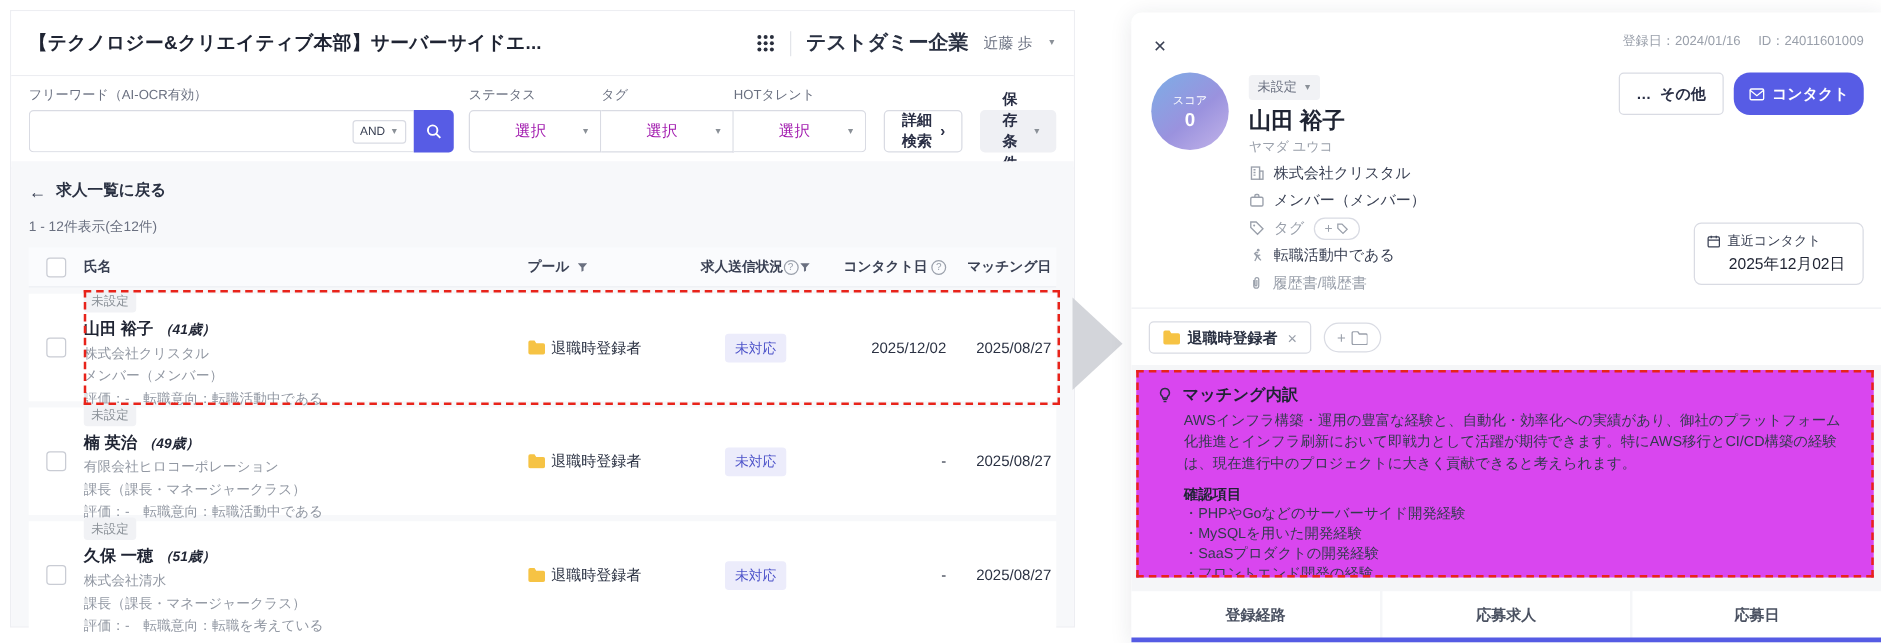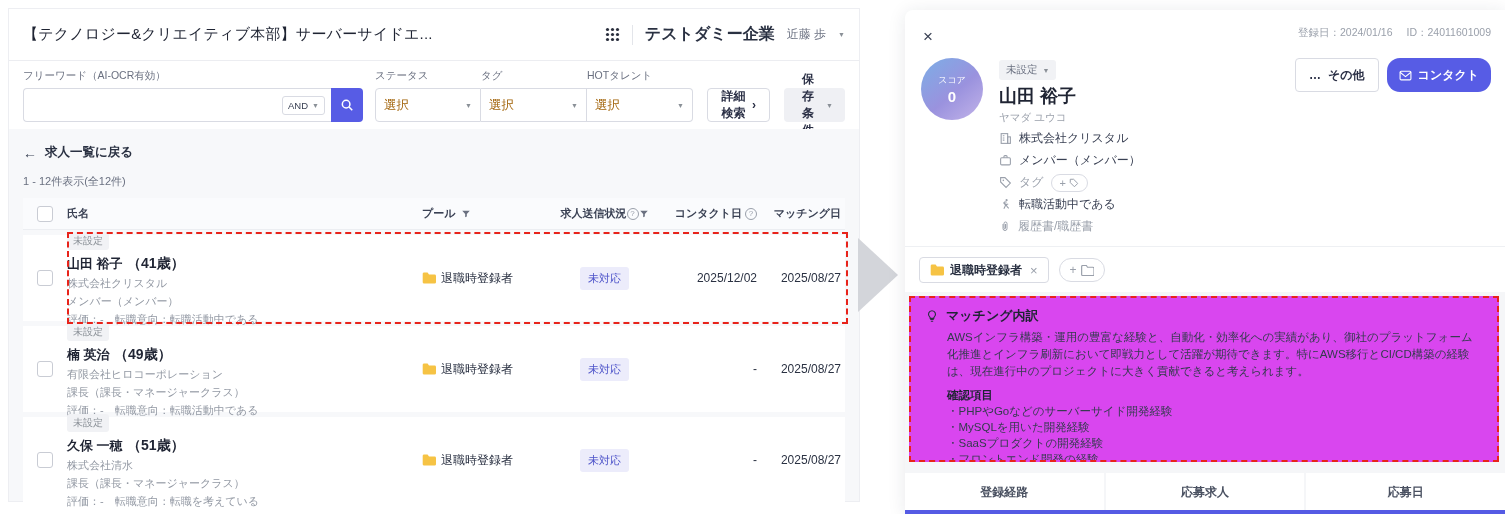--- a/index.html
+++ b/index.html
@@ -4,21 +4,21 @@
 <style>
   * { margin:0; padding:0; box-sizing:border-box; }
   html,body { width:1505px; height:514px; background:#ffffff; overflow:hidden;
     font-family:"Liberation Sans","DejaVu Sans",sans-serif; color:#2a3142; }
 
   
   .left-panel { position:absolute; left:8px; top:8px; width:852px; height:494px;
     background:#fff; border:1px solid #edeef2; }
   .lp-header { height:52px; display:flex; align-items:center; justify-content:space-between;
     padding:0 14px; border-bottom:1px solid #ecedf1; background:#fff; }
-  .lp-title { font-size:15px; font-weight:normal; color:#1f2433; letter-spacing:.2px; }
+  .lp-title { font-size:15px; font-weight:bold; color:#1f2433; letter-spacing:.2px; }
   .lp-header-right { display:flex; align-items:center; gap:12px; }
   .vdiv { width:1px; height:20px; background:#e3e5ea; }
   .company-name { font-size:16px; font-weight:bold; color:#2a3142; }
   .user-name { font-size:12px; color:#6a7080; }
   .caret { font-size:7px; color:#8a9097; }
 
   .lp-filters { padding:8px 14px 12px; border-bottom:1px solid #ecedf1; background:#fff;
     display:flex; align-items:flex-end; }
   .fgroup { display:flex; flex-direction:column; }
   .flabel { font-size:10.5px; color:#6a7080; margin-bottom:5px; }
@@ -28,21 +28,21 @@
     display:flex; align-items:center; justify-content:flex-end; background:#fff; }
   .and-chip { border:1px solid #d9dbe3; border-radius:3px; font-size:9.5px; color:#3a4154;
     padding:3px 5px; display:flex; align-items:center; gap:4px; background:#fff; }
   .search-btn { width:32px; height:34px; background:#575ce5; border:none;
     border-radius:0 4px 4px 0; display:flex; align-items:center; justify-content:center; cursor:pointer; }
   .select-box { width:106px; height:34px; border:1px solid #d9dbe3; background:#fff;
     display:flex; align-items:center; justify-content:space-between; padding:0 8px; }
   .select-box.first { border-radius:4px 0 0 4px; }
   .select-box.mid { border-left:none; }
   .select-box.last { border-left:none; border-radius:0 4px 4px 0; }
-  .placeholder { font-size:12.5px; color:#a16207; }
+  .placeholder { font-size:12.5px; color:#a21caf;margin-left:28px; }
   .btn-outline { height:34px; border:1px solid #d9dbe3; border-radius:4px; background:#fff;
     font-size:12px; font-weight:bold; color:#2a2f45; padding:0 13px; display:flex;
     align-items:center; gap:6px; cursor:pointer; }
   .btn-gray { height:34px; border:none; border-radius:4px; background:#eff0f4;
     font-size:12px; font-weight:bold; color:#2a2f45; padding:0 12px; display:flex;
     align-items:center; gap:6px; cursor:pointer; }
 
   .lp-body { position:absolute; left:0; top:120px; right:0; bottom:0;
     background:#f7f8fa; padding:0 14px; }
   .back-link { margin-top:15px; display:flex; align-items:center; gap:8px;
@@ -63,21 +63,21 @@
   .help-circle { width:12px; height:12px; border:1px solid #9aa0ab; border-radius:50%;
     color:#9aa0ab; font-size:8px; line-height:10px; text-align:center; display:inline-block; font-weight:normal; }
 
   .lp-row { position:relative; display:flex; align-items:center; background:#fff;
     margin-top:5px; height:86px; }
   .lp-row .col-check { align-self:stretch; display:flex; align-items:center; justify-content:center; }
   .row-main { flex:1; padding:4px 0; }
   .mini-badge { display:inline-block; background:#f1f2f5; color:#8a9097; font-size:10px;
     padding:2px 6px; border-radius:3px; margin-bottom:4px; }
   .row-name { font-size:13px; font-weight:bold; color:#1f2433; }
-  .row-age { font-size:14px; font-weight:bold; color:#1f2433; }
+  .row-age { font-size:11px; font-weight:bold; color:#1f2433;font-style:italic; }
   .row-sub { font-size:11px; color:#9298a3; margin-top:3px; }
   .pool-text { font-size:12px; color:#2a3142; }
   .status-badge { background:#ececfb; color:#4c52c9; font-size:11px; padding:4px 8px; border-radius:3px; }
   .date-text { font-size:12px; color:#2a3142; }
   .row-highlight { position:absolute; left:44px; right:-3px; top:-3px; bottom:-3px;
     border:2px dashed #e8231a; pointer-events:none; z-index:3; }
 
   
   .transition-arrow { position:absolute; left:858px; top:238px; width:0; height:0;
     border-top:37px solid transparent; border-bottom:37px solid transparent;
@@ -439,20 +439,34 @@
       <span>
         <svg width="13" height="11" viewBox="0 0 24 20" fill="none" stroke="#ffffff" stroke-width="2">
           <rect x="2" y="2" width="20" height="16" rx="2"></rect>
             <path d="M2 4l10 8L22 4"></path>
         </svg>
       </span>
       <span>コンタクト</span>
     </button>
   </div>
 
+  <div class="recent-box">
+    <div class="recent-line1">
+      <span>
+        <svg width="12" height="12" viewBox="0 0 24 24" fill="none" stroke="#3a4154" stroke-width="2">
+          <rect x="3" y="5" width="18" height="16" rx="2"></rect>
+            <line x1="3" y1="10" x2="21" y2="10"></line>
+          <line x1="8" y1="3" x2="8" y2="7"></line>
+            <line x1="16" y1="3" x2="16" y2="7"></line>
+        </svg>
+      </span>
+      <span>直近コンタクト</span>
+    </div>
+    <div class="recent-date">2025年12月02日</div>
+  </div>
 
   <div class="rp-divider"></div>
 
   <div class="folder-row">
     <span class="folder-pill">
       <span>
         <svg width="14" height="12" viewBox="0 0 20 16">
             <path d="M1 2a2 2 0 012-2h5l2 3h8a2 2 0 012 2v9a2 2 0 01-2 2H3a2 2 0 01-2-2V2z" fill="#f6c344"></path>
           </svg>
       </span>

